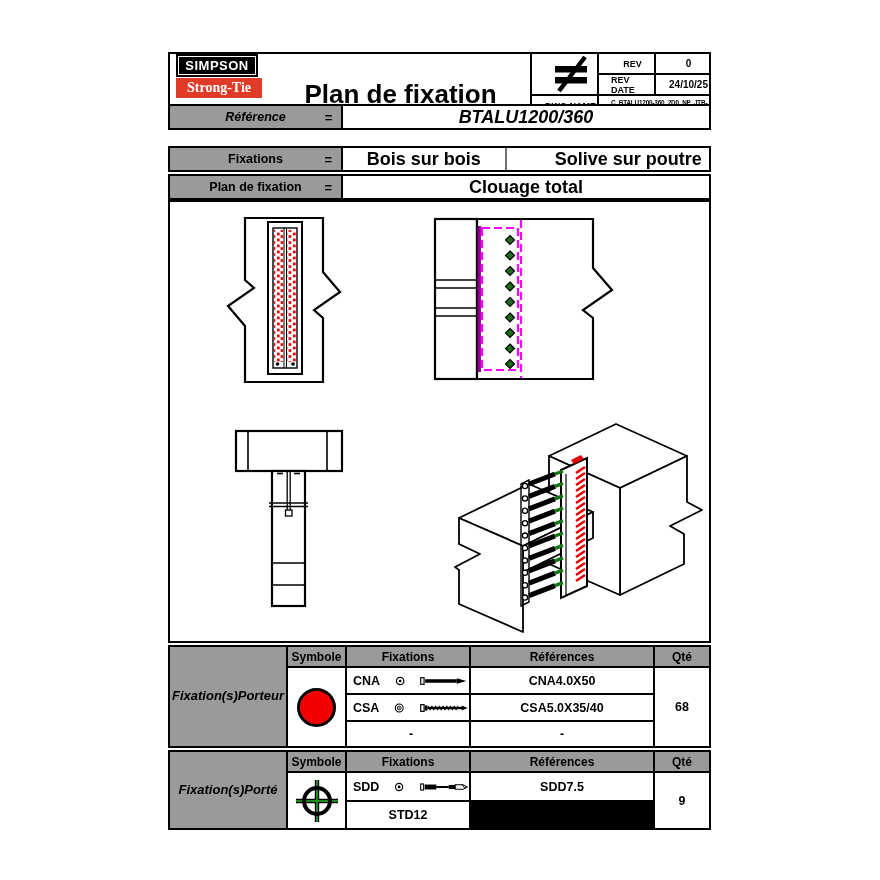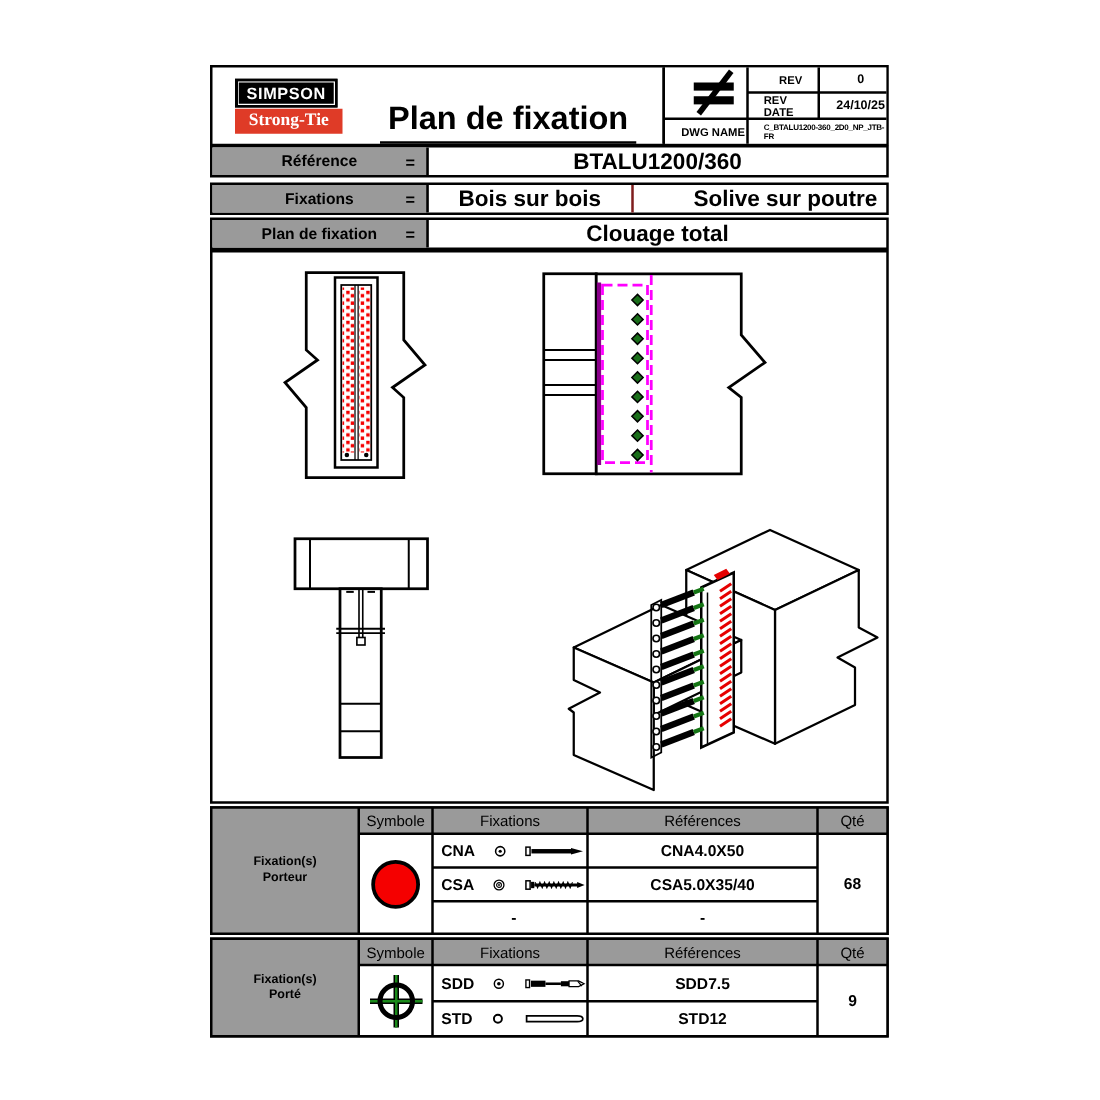--- a/index.html
+++ b/index.html
@@ -2,50 +2,50 @@
 <html><head>
 <meta charset="utf-8">
 <style>
   html,body{margin:0;padding:0;background:#fff;}
   body{width:880px;height:880px;position:relative;font-family:"Liberation Sans",sans-serif;color:#000;}
   .sheet{position:absolute;left:168px;top:52px;width:543px;height:779px;}
   .sec{position:absolute;left:0;width:539px;border:2px solid #000;background:#fff;box-sizing:content-box;}
 
   
   .hdr{top:0;height:61px;display:flex;}
-  .logo{width:95px;display:flex;flex-direction:column;justify-content:center;gap:1px;padding-left:18px;}
+  .logo{width:95px;display:flex;flex-direction:column;justify-content:flex-start;gap:1px;padding-left:6px;}
   .logo .simpson{background:#000;color:#fff;font-weight:bold;font-size:13px;letter-spacing:.5px;padding:2px 2px;width:82px;text-align:center;box-sizing:border-box;box-shadow:inset 0 0 0 1px #fff;border:2px solid #000;}
   .logo .strongtie{background:#df3b27;color:#fff;font-family:"Liberation Serif",serif;font-weight:bold;font-size:14px;padding:2px 2px;width:86px;text-align:center;box-sizing:border-box;}
   .titlecell{flex:1;display:flex;align-items:center;justify-content:center;margin-top:24px;}
   .title{font-size:26px;font-weight:bold;border-bottom:2.5px solid #000;padding:0 6px 3px;}
   .revgrid{width:177px;background:#000;display:grid;grid-template-columns:65px 55px 1fr;grid-template-rows:19px 19px 1fr;gap:2px;border-left:2px solid #000;}
   .revgrid>div{background:#fff;display:flex;align-items:center;justify-content:center;font-weight:bold;padding-left:12px;}
   .neqcell{grid-area:1/1/3/2;}
   .dwglabel{grid-area:3/1/4/2;font-size:9px;}
   .revlabel,.revdatelabel{font-size:9px;}
   .revval,.revdateval{font-size:10px;}
   .dwgval{grid-area:3/2/4/4;font-size:6.4px;letter-spacing:-.2px;}
 
   
   .refrow{position:absolute;left:0;width:539px;height:22px;border:2px solid #000;display:flex;background:#fff;}
   .reflabel{width:171px;background:#9a9a9a;border-right:2px solid #000;position:relative;display:flex;align-items:center;justify-content:center;font-weight:bold;font-size:12.5px;}
   .reflabel .eq{position:absolute;right:9px;font-weight:bold;font-size:13px;}
   .refvals{flex:1;display:flex;}
   .refval{flex:1;display:flex;align-items:center;justify-content:center;font-weight:bold;font-size:18px;}
-  .refval + .refval{border-left:2px solid #7f1d1d;padding-left:41px;}
+  .refval + .refval{border-left:2px solid #737373;padding-left:41px;}
 
   
   .draw{top:148px;height:439px;position:absolute;}
   .draw svg{position:absolute;overflow:visible;}
 
   
   .fixtable{position:absolute;left:0;width:539px;background:#000;display:grid;grid-template-columns:116px 57px 122px 182px 1fr;gap:2px;border:2px solid #000;}
   .fixtable>div{background:#fff;display:flex;align-items:center;justify-content:center;}
-  .gcell{background:#9a9a9a !important;flex-direction:column;font-weight:bold;font-size:10px;line-height:1.25;}
-  .hcell{background:#9a9a9a !important;font-weight:normal;font-size:12px;}
+  .gcell{background:#9a9a9a !important;flex-direction:row;font-weight:bold;font-size:13px;line-height:1.25;font-style:italic;}
+  .hcell{background:#9a9a9a !important;font-weight:bold;font-size:12px;}
   .fxcell{justify-content:flex-end;gap:15px;padding-left:6px;font-weight:bold;font-size:12.5px;box-sizing:border-box;}
   .rcell,.qcell{font-weight:bold;font-size:12.5px;}
   .symred{width:33px;height:33px;border-radius:50%;background:#f50000;border:3.5px solid #000;}
 
   .t-porteur{top:593px;grid-template-rows:19px 25px 25px 24px;}
   .t-porte{top:698px;grid-template-rows:19px 27px 26px;}
 </style>
 </head>
 <body>
 
@@ -69,21 +69,21 @@
       </div>
       <div class="revlabel">REV</div>
       <div class="revval">0</div>
       <div class="revdatelabel">REV DATE</div>
       <div class="revdateval">24/10/25</div>
       <div class="dwglabel">DWG NAME</div>
       <div class="dwgval">C_BTALU1200-360_2D0_NP_JTB-FR</div>
     </div>
   </div>
 
-  <div class="refrow" style="top:64px;">
+  <div class="refrow" style="top:52px;font-style:italic;">
     <div class="reflabel">
         <span>Référence</span>
         <span class="eq">=</span>
       </div>
     <div class="refvals">
         <div class="refval">BTALU1200/360</div>
       </div>
   </div>
   <div class="refrow" style="top:94px;">
     <div class="reflabel">
@@ -336,27 +336,18 @@
           <rect x="1" y="2.8" width="4" height="8.4" fill="none" stroke="#000" stroke-width="1.5"></rect>
           <rect x="6.5" y="3.6" width="16" height="6.8" fill="#000"></rect>
           <rect x="22.5" y="5.6" width="17" height="2.8" fill="#000"></rect>
           <rect x="39.5" y="4.2" width="9" height="5.6" fill="#000"></rect>
           <polygon points="48.5,3.8 59,3.8 65,7 59,10.2 48.5,10.2" fill="#fff" stroke="#000" stroke-width="1.4"></polygon>
           <line x1="58" y1="4" x2="62.5" y2="9.5" stroke="#000" stroke-width="1.3"></line>
         </svg>
     </div>
     <div class="rcell">SDD7.5</div>
 
-    <div class="fxcell">
-      <span>STD</span>
-      <svg width="14" height="14" viewBox="0 0 14 14">
-          <circle cx="7" cy="7" r="4.2" fill="none" stroke="#000" stroke-width="2"></circle>
-        </svg>
-      <svg width="66" height="14" viewBox="0 0 66 14">
-          <path d="M3,4 H56 Q62,4 62,7 Q62,10 56,10 H3 Z" fill="#fff" stroke="#000" stroke-width="1.8"></path>
-        </svg>
-    </div>
     <div class="rcell">STD12</div>
 
     <div class="qcell" style="grid-area:2/5/4/6;">9</div>
   </div>
 
 </div>
 
 </body></html>

